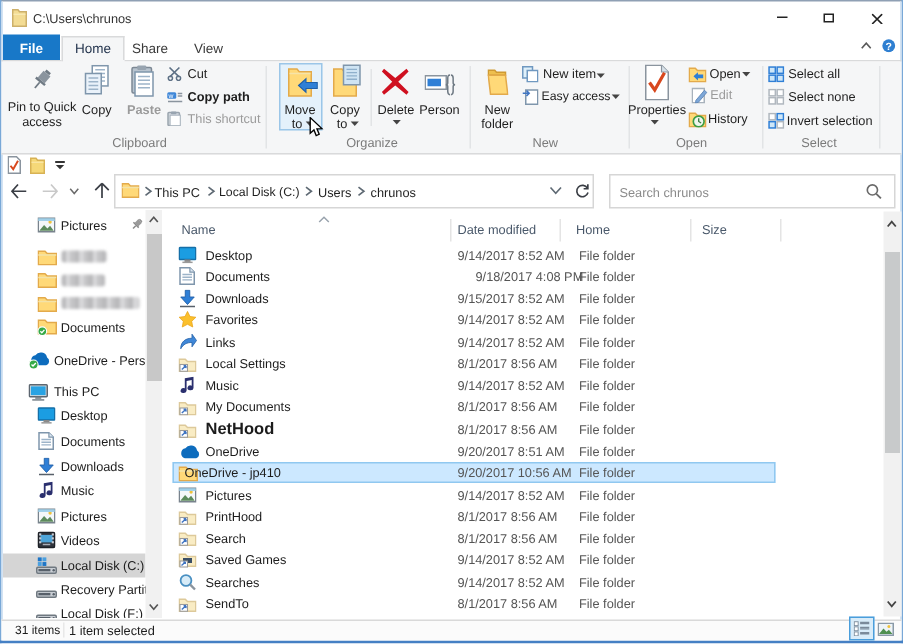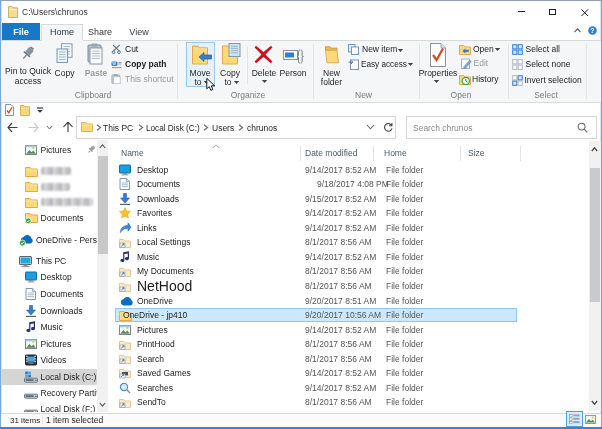--- a/index.html
+++ b/index.html
@@ -446,21 +446,21 @@
       <path d="M2.2 9.3 L5 6.8 M5 6.8 L3.4 6.9 M5 6.8 L4.9 8.4" stroke="#3f74c2" stroke-width="1" fill="none"></path>
     </svg>
 <div style="position:absolute;left:137px;top:271.45px;transform:translateY(-50%);font-size:8.5px;color:#1c1c1c;font-weight:normal;white-space:nowrap;letter-spacing:0">My Documents</div>
 <div style="position:absolute;left:305px;top:271.45px;transform:translateY(-50%);font-size:8.5px;color:#555;font-weight:normal;white-space:nowrap;letter-spacing:0">8/1/2017 8:56 AM</div>
 <div style="position:absolute;left:386px;top:271.45px;transform:translateY(-50%);font-size:8.5px;color:#555;font-weight:normal;white-space:nowrap;letter-spacing:0">File folder</div>
 <svg style="position:absolute;left:119px;top:280.5px" width="12" height="11" viewBox="0 0 12 11">
       <path d="M0.5 2.5 L4.5 2.5 L6 4 L11.5 4 L11.5 10.5 L0.5 10.5 Z" fill="#f9ecc4" stroke="#ddc99a" stroke-width="1"></path>
       <rect x="1" y="6" width="5" height="4.5" fill="#fff" stroke="#9a9a9a" stroke-width="0.7"></rect>
       <path d="M2.2 9.3 L5 6.8 M5 6.8 L3.4 6.9 M5 6.8 L4.9 8.4" stroke="#3f74c2" stroke-width="1" fill="none"></path>
     </svg>
-<div style="position:absolute;left:137px;top:286.0px;transform:translateY(-50%);font-size:14px;color:#1c1c1c;font-weight:normal;white-space:nowrap;letter-spacing:0">NetHood</div>
+<div style="position:absolute;left:137px;top:286.0px;transform:translateY(-50%);font-size:11px;color:#1c1c1c;font-weight:bold;white-space:nowrap;letter-spacing:0">NetHood</div>
 <div style="position:absolute;left:305px;top:286.0px;transform:translateY(-50%);font-size:8.5px;color:#555;font-weight:normal;white-space:nowrap;letter-spacing:0">8/1/2017 8:56 AM</div>
 <div style="position:absolute;left:386px;top:286.0px;transform:translateY(-50%);font-size:8.5px;color:#555;font-weight:normal;white-space:nowrap;letter-spacing:0">File folder</div>
 <svg style="position:absolute;left:119px;top:295.55px" width="14" height="10" viewBox="0 0 14 10">
       <path d="M4.2 9.5 A3.4 3.4 0 0 1 4.6 2.9 A4.3 4.3 0 0 1 12.4 4.3 A2.9 2.9 0 0 1 11.8 9.5 Z" fill="#0d6cbd" transform="scale(1.0,1.0)"></path>
     </svg>
 <div style="position:absolute;left:137px;top:300.55px;transform:translateY(-50%);font-size:8.5px;color:#1c1c1c;font-weight:normal;white-space:nowrap;letter-spacing:0">OneDrive</div>
 <div style="position:absolute;left:305px;top:300.55px;transform:translateY(-50%);font-size:8.5px;color:#555;font-weight:normal;white-space:nowrap;letter-spacing:0">9/20/2017 8:51 AM</div>
 <div style="position:absolute;left:386px;top:300.55px;transform:translateY(-50%);font-size:8.5px;color:#555;font-weight:normal;white-space:nowrap;letter-spacing:0">File folder</div>
 <svg style="position:absolute;left:119px;top:309.6px" width="13" height="11" viewBox="0 0 13 11">
       <path d="M0.5 1.5 L5 1.5 L6.5 3 L12.5 3 L12.5 10.5 L0.5 10.5 Z" fill="#ffd978" stroke="#e3aa4b" stroke-width="1" transform="scale(1.0,1.0)"></path>

